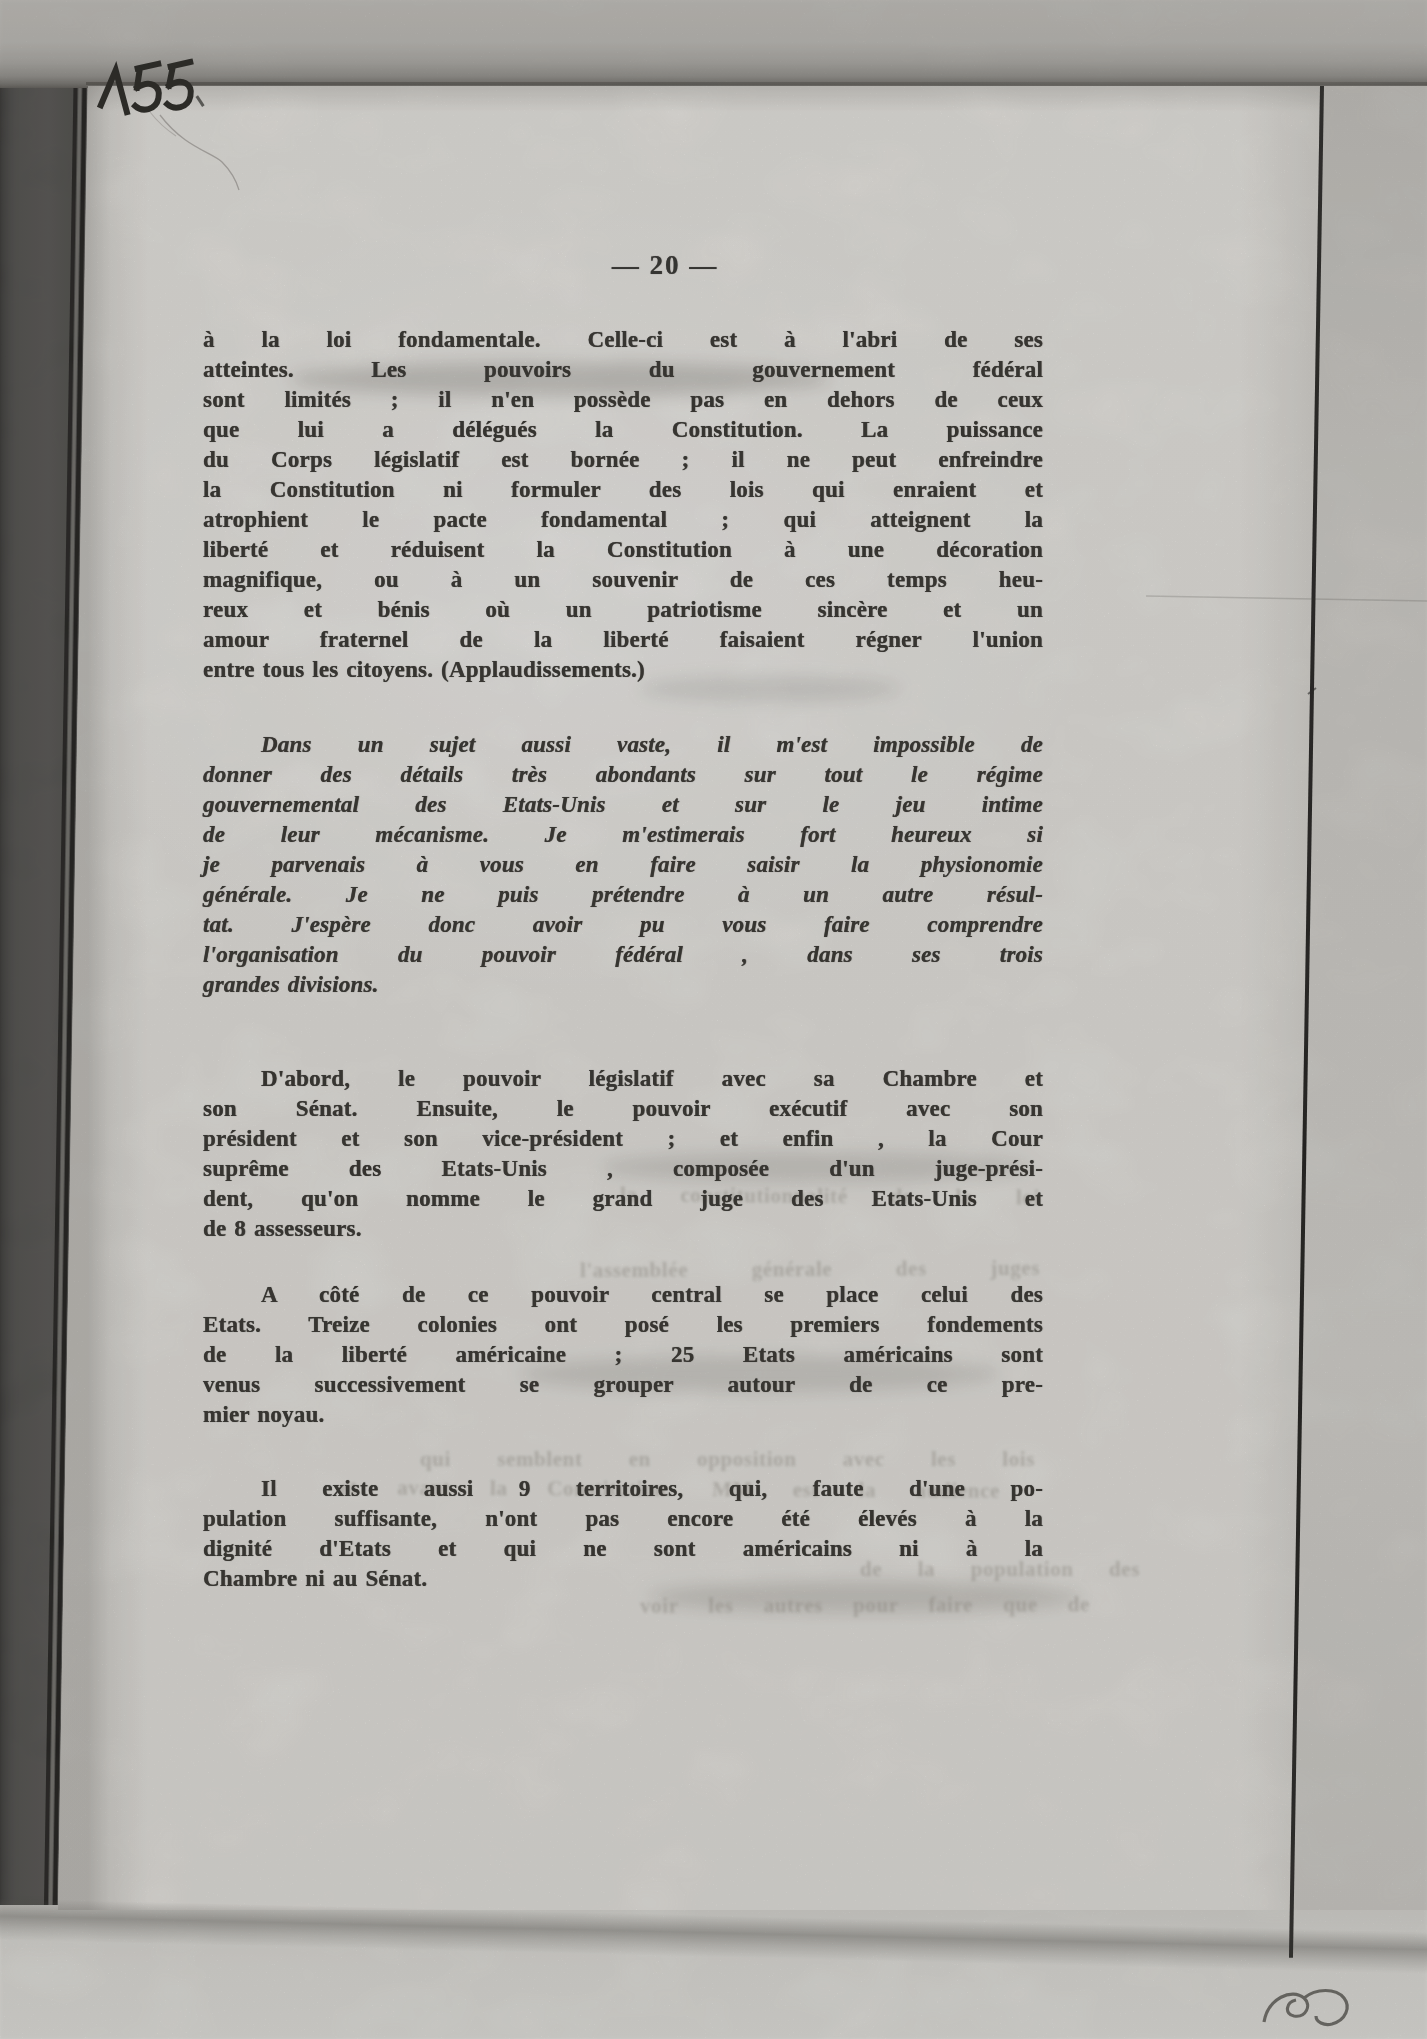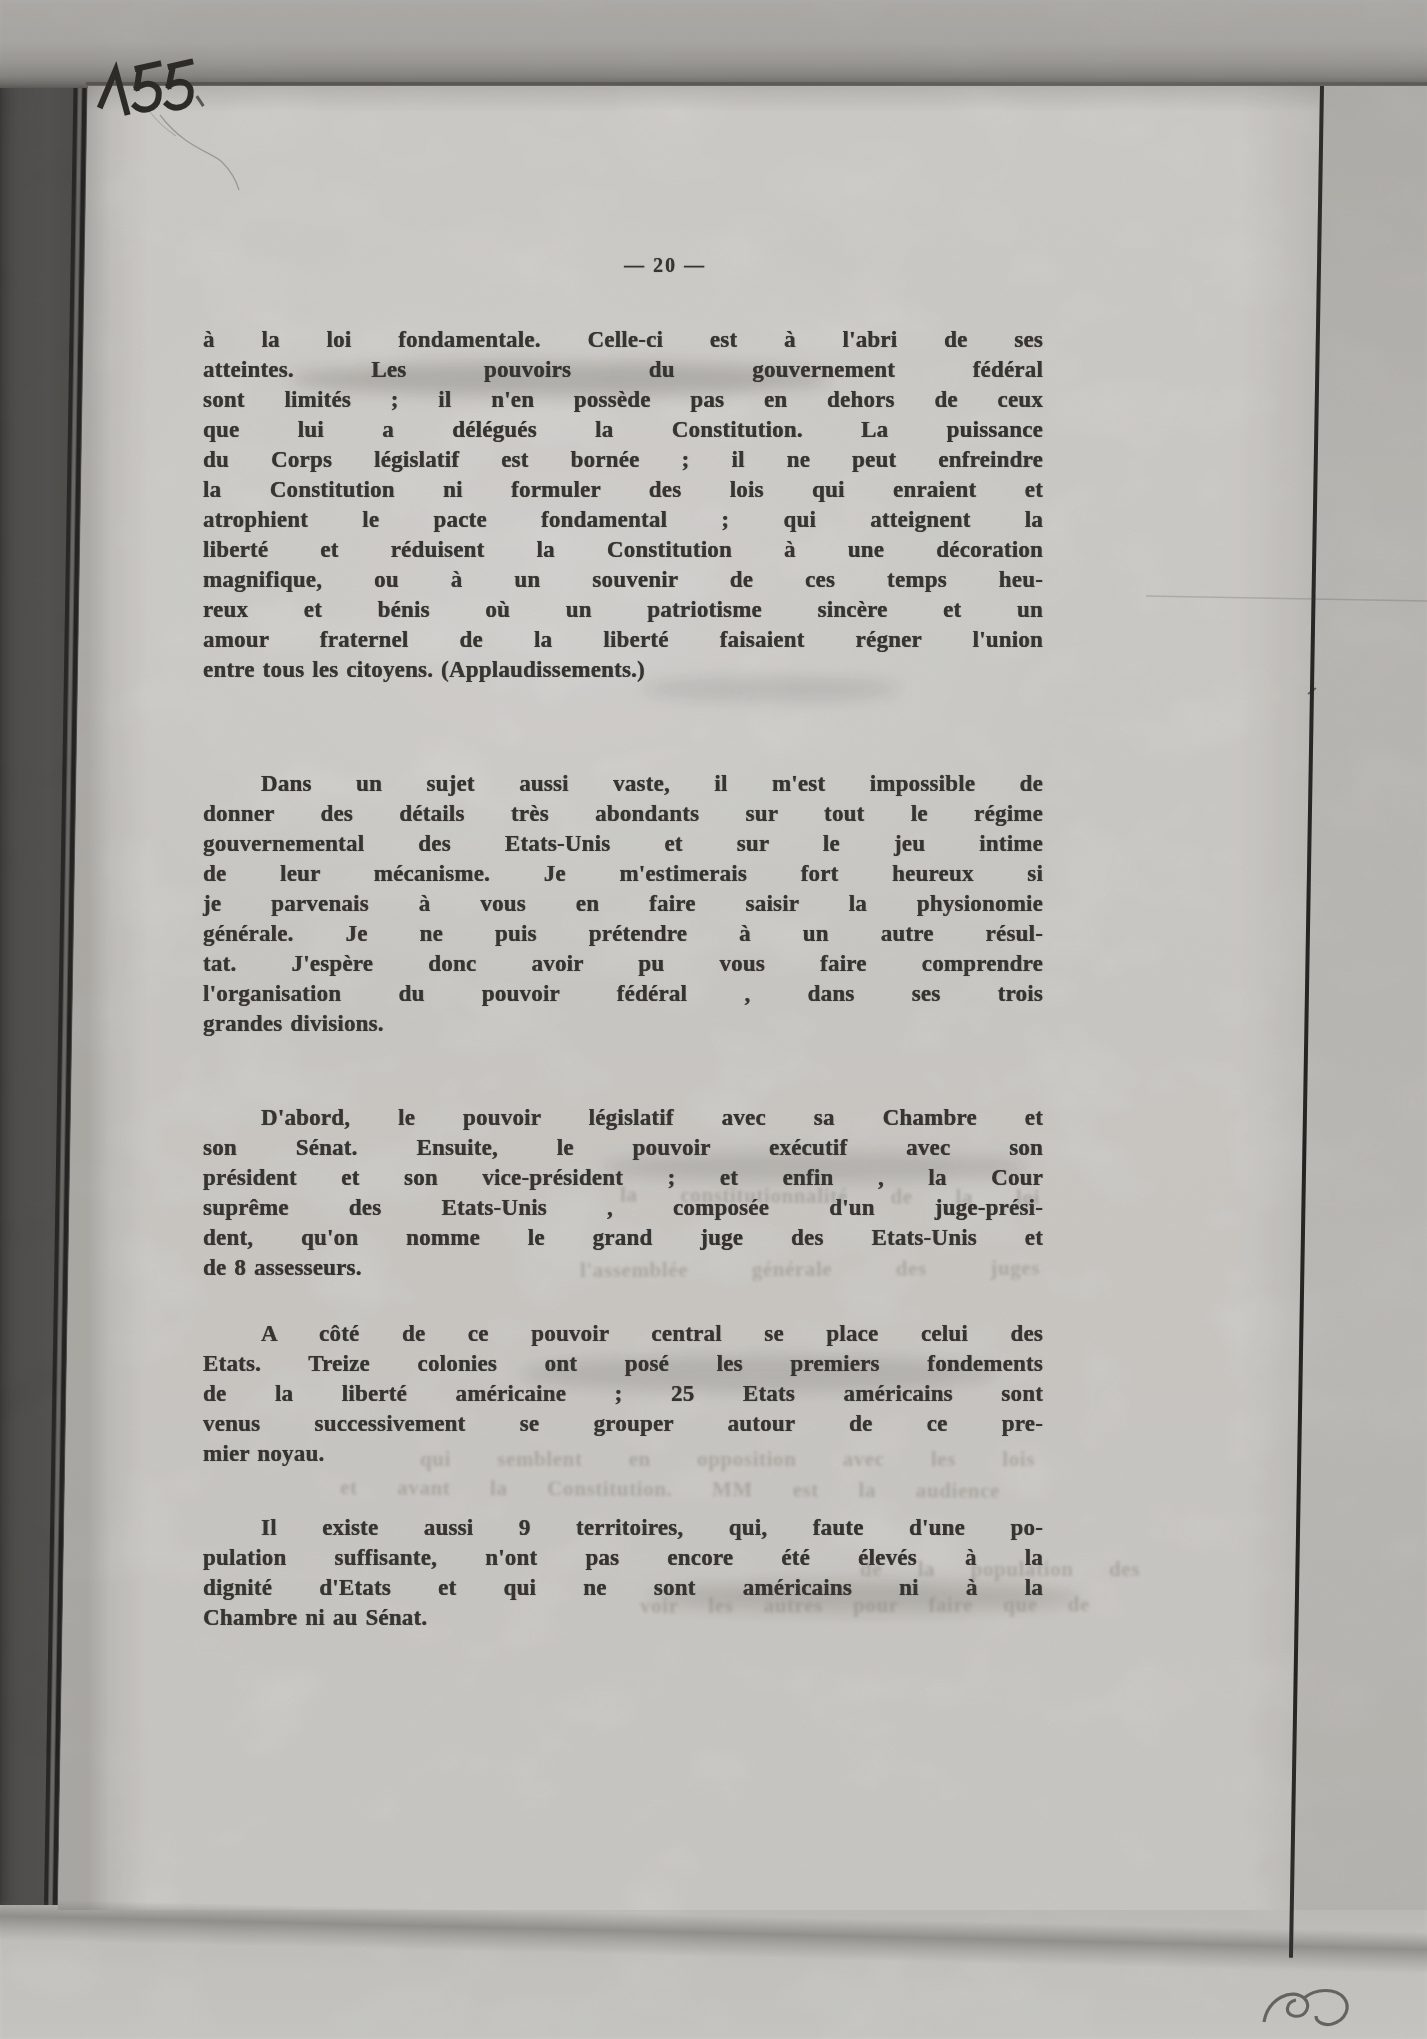--- a/index.html
+++ b/index.html
@@ -57,35 +57,35 @@
   }
   .right-line{
     position:absolute;left:1320px;top:86px;width:4px;height:1872px;
     background:linear-gradient(to bottom,#1a1918,#121110 20%,#0d0c0b 80%,#1c1b1a);
     transform:rotate(0.95deg);transform-origin:top left;
   }
 
   
   .folio{
     position:absolute;left:565px;top:250px;width:200px;height:30px;
-    font-weight:700;font-size:20px;line-height:30px;text-align:center;
+    font-weight:700;font-size:27px;line-height:30px;text-align:center;
     letter-spacing:2px;color:#232220;
     text-shadow:.3px .3px .8px rgba(30,28,25,.7);
   }
   .textblock{position:absolute;left:203px;top:325px;width:840px;color:#25231f;}
   .line{
     font-weight:700;font-size:23px;line-height:30px;
     text-align:justify;text-align-last:justify;text-justify:inter-word;
     word-spacing:2px;letter-spacing:.2px;
     text-shadow:.35px .35px .8px rgba(35,32,28,.72), -0.2px -0.2px .5px rgba(35,32,28,.35);
     white-space:normal;
   }
   .line.last{text-align-last:left;}
   .para.indent .line:first-child{text-indent:58px;}
-  .p2{margin-top:84px;}.p3{margin-top:64px;}.p4{margin-top:36px;}.p5{margin-top:44px;font-family:Liberation Serif, serif;}
+  .p2{margin-top:45px;font-style:italic;}.p3{margin-top:64px;}.p4{margin-top:36px;}.p5{margin-top:44px;font-family:Liberation Serif, serif;}
 
   
   .ghost{
     position:absolute;font-weight:700;font-size:21px;line-height:26px;
     color:#847e75;opacity:.40;filter:blur(1.6px);
     text-align:justify;text-align-last:justify;letter-spacing:.6px;word-spacing:3px;
     pointer-events:none;
   }
   .smudge{position:absolute;filter:blur(8px);border-radius:50%;pointer-events:none;}
 

